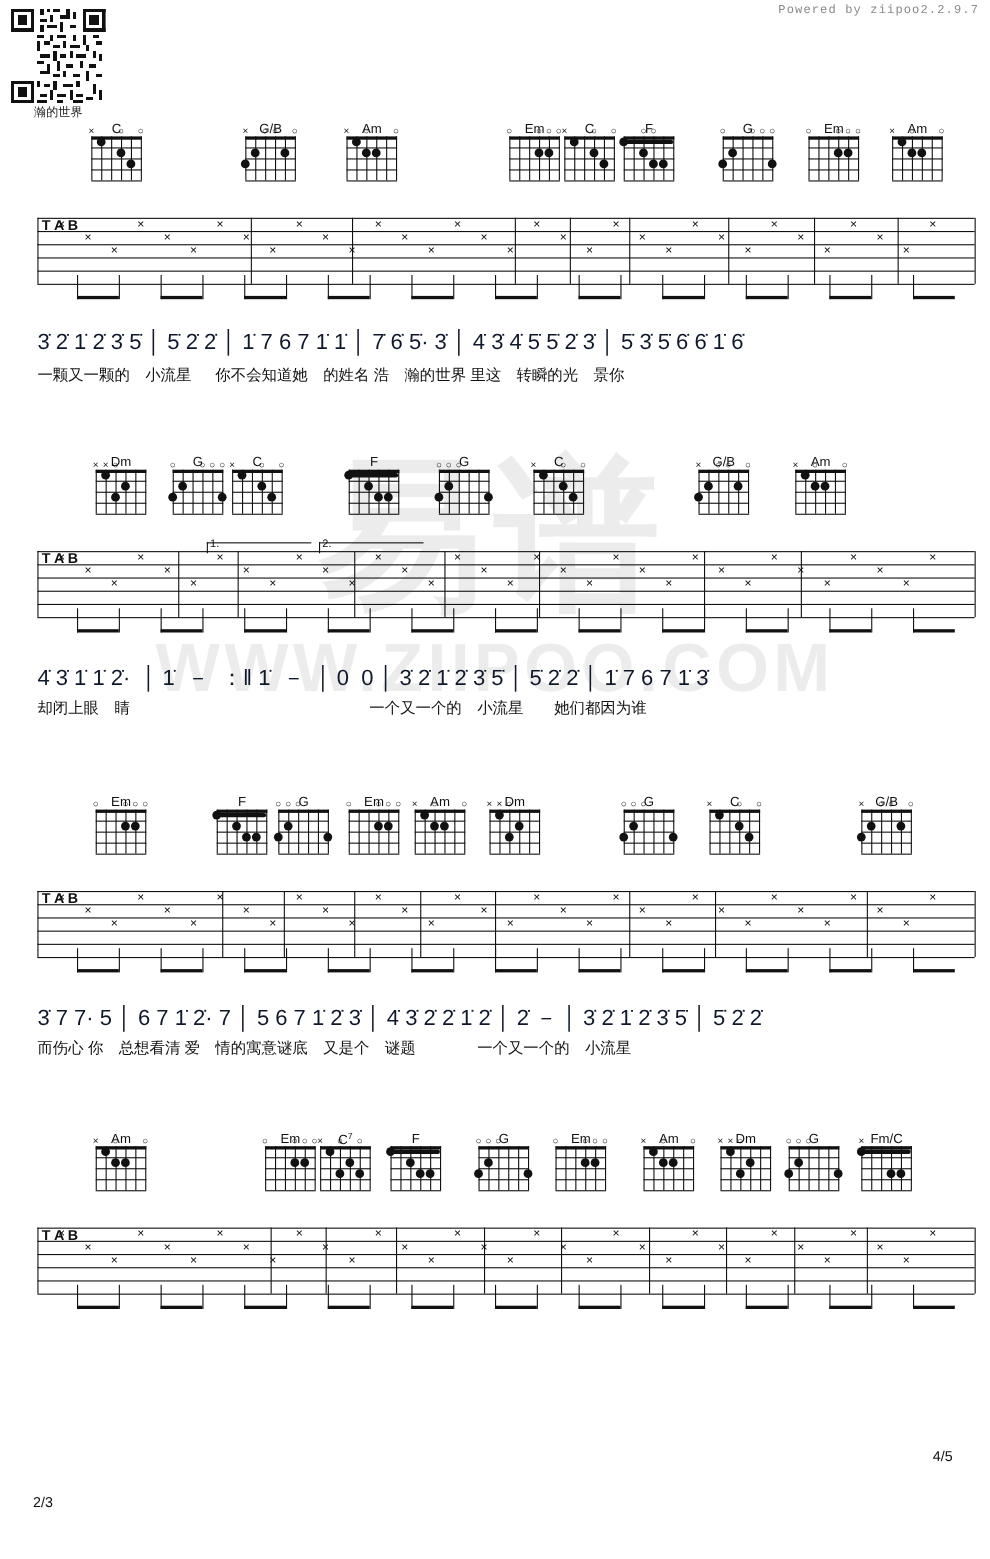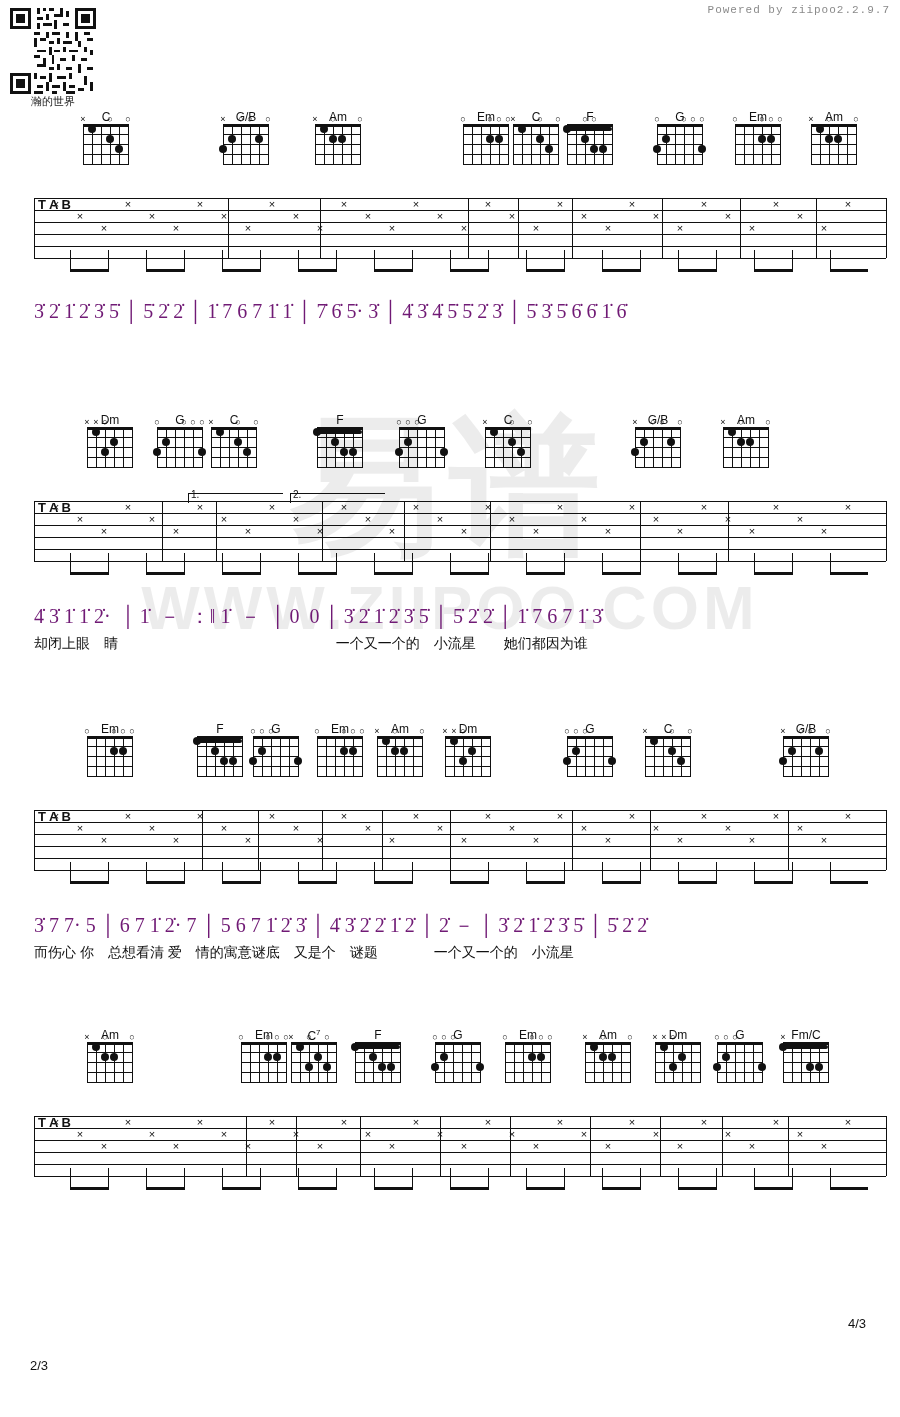--- a/index.html
+++ b/index.html
@@ -77,22 +77,22 @@
     font-size:13px;font-weight:bold;line-height:18px;color:#111;
     letter-spacing:0;
   }
   .xmark{position:absolute;font-size:11px;color:#111;transform:translate(-50%,-50%);}
   .stem{position:absolute;width:1px;background:#111;}
   .beam{position:absolute;height:3px;background:#111;}
 
   
   .jianpu{
     position:absolute;left:34px;width:852px;
-    font-family:Liberation Serif, serif;
-    font-size:20px;color:#701a75;white-space:pre;letter-spacing:0px;
+    font-family:Liberation Sans, sans-serif;
+    font-size:20px;color:#0f172a;white-space:pre;letter-spacing:0px;
   }
   .lyrics{
     position:absolute;left:34px;width:852px;
     font-size:14px;color:#111;white-space:pre;
   }
 
   
   .ending{position:absolute;font-size:10px;color:#111;}
   .endingline{position:absolute;height:1px;background:#111;}
   .endingtick{position:absolute;width:1px;background:#111;}
@@ -493,20 +493,21 @@
           <div class="stem" style="left: 678px; top: 62px; height: 22px;"></div>
           <div class="beam" style="left: 678px; top: 81px; width: 38px;"></div>
           <div class="stem" style="left: 716px; top: 62px; height: 22px;"></div>
           <div class="stem" style="left: 754px; top: 62px; height: 22px;"></div>
           <div class="beam" style="left: 754px; top: 81px; width: 38px;"></div>
           <div class="stem" style="left: 792px; top: 62px; height: 22px;"></div>
           <div class="stem" style="left: 830px; top: 62px; height: 22px;"></div>
           <div class="beam" style="left: 830px; top: 81px; width: 38px;"></div>
         </div>
         <div class="jianpu" style="top: 190px;">3̇ 2̇ 1̇ 2̇ 3̇ 5̇ │ 5̇ 2̇ 2̇ │ 1̇ 7 6 7 1̇ 1̇ │ 7̇ 6̇ 5̇· 3̇ │ 4̇ 3̇ 4̇ 5̇ 5̇ 2̇ 3̇ │ 5̇ 3̇ 5̇ 6̇ 6̇ 1̇ 6̇</div>
+        <div class="lyrics" style="top: 222px;">一颗又一颗的　小流星　  你不会知道她　的姓名 浩　瀚的世界 里这　转瞬的光　景你</div>
       </div>
       <div class="system sys2" style="top: 413px;">
         <div class="chords">
           <div class="chord" style="left: 82px;">
             <div class="cname">Dm</div>
             <div class="grid">
               <div class="hline nut"></div>
               <div class="hline" style="top: 10px;"></div>
               <div class="hline" style="top: 20px;"></div>
               <div class="hline" style="top: 30px;"></div>
@@ -1374,15 +1375,15 @@
           <div class="stem" style="left: 754px; top: 62px; height: 22px;"></div>
           <div class="beam" style="left: 754px; top: 81px; width: 38px;"></div>
           <div class="stem" style="left: 792px; top: 62px; height: 22px;"></div>
           <div class="stem" style="left: 830px; top: 62px; height: 22px;"></div>
           <div class="beam" style="left: 830px; top: 81px; width: 38px;"></div>
         </div>
       </div>
     </div>
 
   <div class="pagenum-left">2/3</div>
-  <div class="pagenum-right">4/3</div>
+  <div class="pagenum-right">4/5</div>
 
 </div>
 
 </body></html>

